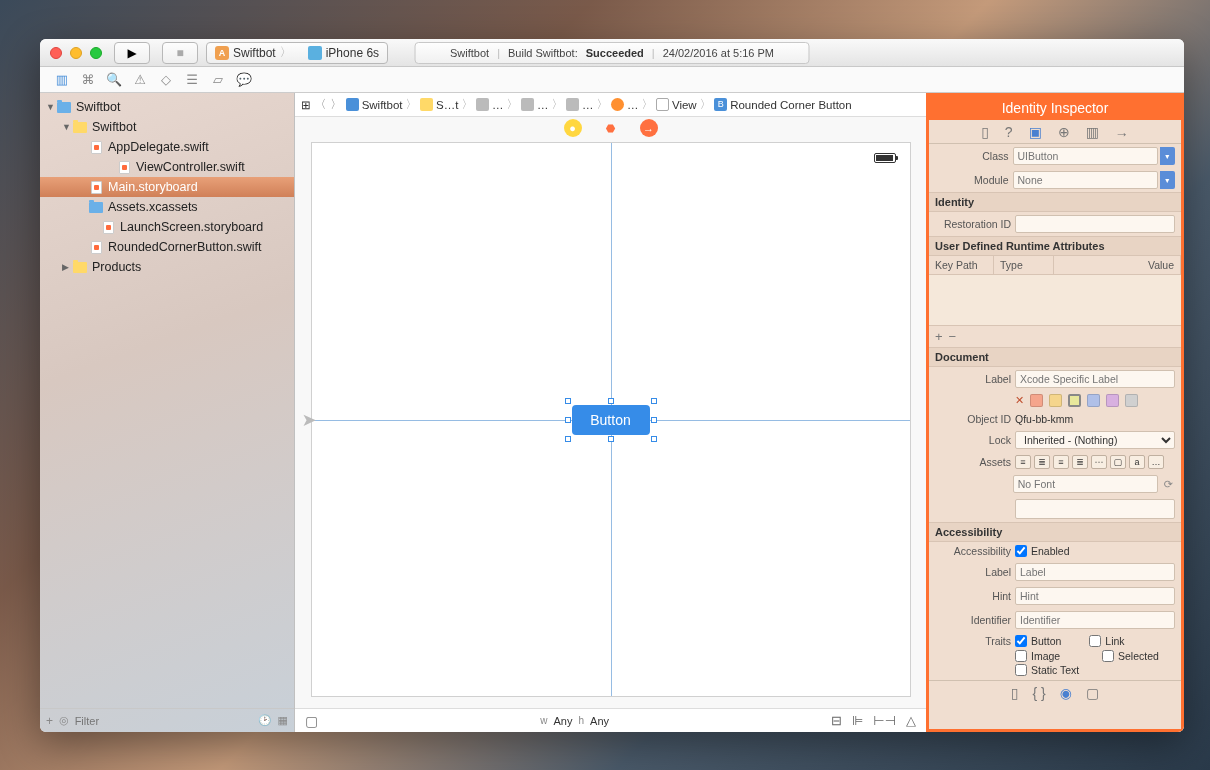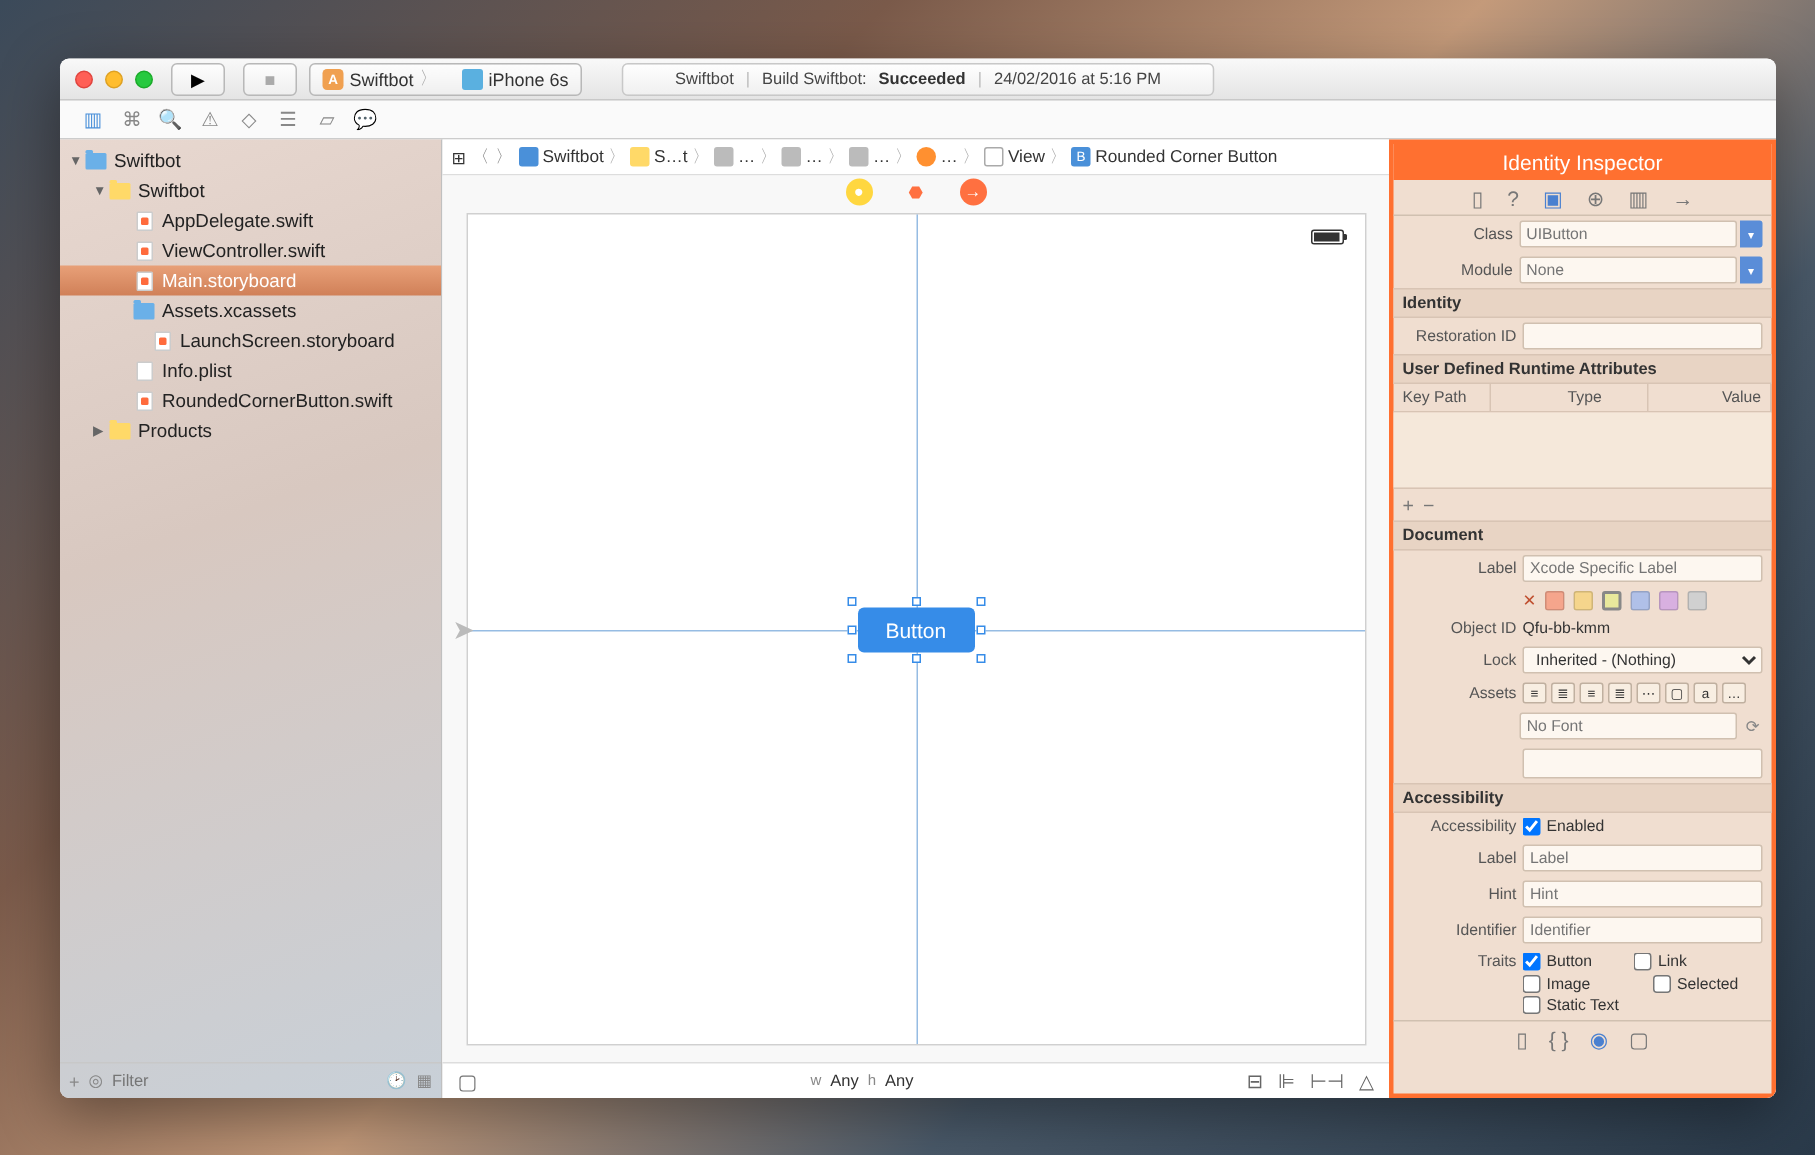--- a/index.html
+++ b/index.html
@@ -159,49 +159,43 @@
               <span class="fld"></span>
             </span>
             <span>Swiftbot</span>
           </div>
         <div class="trow" style="padding-left:48px;">
             <span class="ficon">
               <span class="fswift"></span>
             </span>
             <span>AppDelegate.swift</span>
           </div>
+        <div class="trow" style="padding-left:48px;margin-left:28px;">
+            <span class="ficon">
+              <span class="fswift"></span>
+            </span>
+            <span>ViewController.swift</span>
+          </div>
+        <div class="trow selected" style="padding-left:48px;">
+            <span class="ficon">
+              <span class="fswift"></span>
+            </span>
+            <span>Main.storyboard</span>
+          </div>
         <div class="trow" style="padding-left:48px;">
             <span class="ficon">
+              <span class="fld blue"></span>
+            </span>
+            <span>Assets.xcassets</span>
+          </div>
+        <div class="trow" style="padding-left:48px;margin-left:12px;">
+            <span class="ficon">
               <span class="fswift"></span>
             </span>
-            <span>ViewController.swift</span>
-          </div>
-        <div class="trow selected" style="padding-left:48px;">
-            <span class="ficon">
-              <span class="fswift"></span>
-            </span>
-            <span>Main.storyboard</span>
-          </div>
-        <div class="trow" style="padding-left:48px;">
-            <span class="ficon">
-              <span class="fld blue"></span>
-            </span>
-            <span>Assets.xcassets</span>
-          </div>
-        <div class="trow" style="padding-left:48px;margin-left:12px;">
-            <span class="ficon">
-              <span class="fswift"></span>
-            </span>
             <span>LaunchScreen.storyboard</span>
-          </div>
-        <div class="trow" style="padding-left:48px;">
-            <span class="ficon">
-              <span class="fplist"></span>
-            </span>
-            <span>Info.plist</span>
           </div>
         <div class="trow" style="padding-left:48px;">
             <span class="ficon">
               <span class="fswift"></span>
             </span>
             <span>RoundedCornerButton.swift</span>
           </div>
         <div class="trow" style="padding-left:22px;">
             <span class="tri">▶</span>
             <span class="ficon">
@@ -331,21 +325,21 @@
 
       <div class="section-hdr">Identity</div>
       <div class="frow">
           <span class="lbl">Restoration ID</span>
           <input type="text" style="">
         </div>
 
       <div class="section-hdr">User Defined Runtime Attributes</div>
       <div class="tablehead">
         <div style="width:65px;">Key Path</div>
-        <div style="width:60px;margin-left:45px;">Type</div>
+        <div style="width:60px;">Type</div>
         <div style="flex:1;text-align:right;">Value</div>
       </div>
       <div class="tablearea"></div>
       <div class="addremove">
           <span>+</span>
           <span>−</span>
         </div>
 
       <div class="section-hdr">Document</div>
       <div class="frow">

